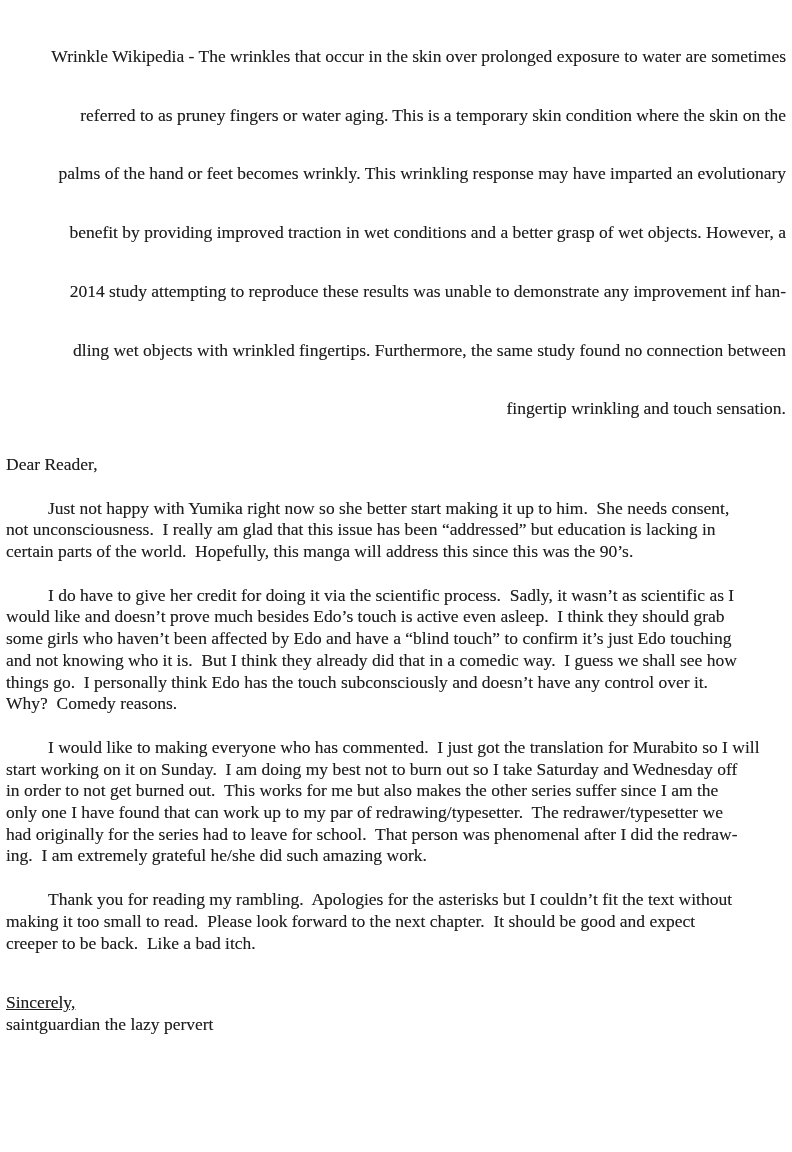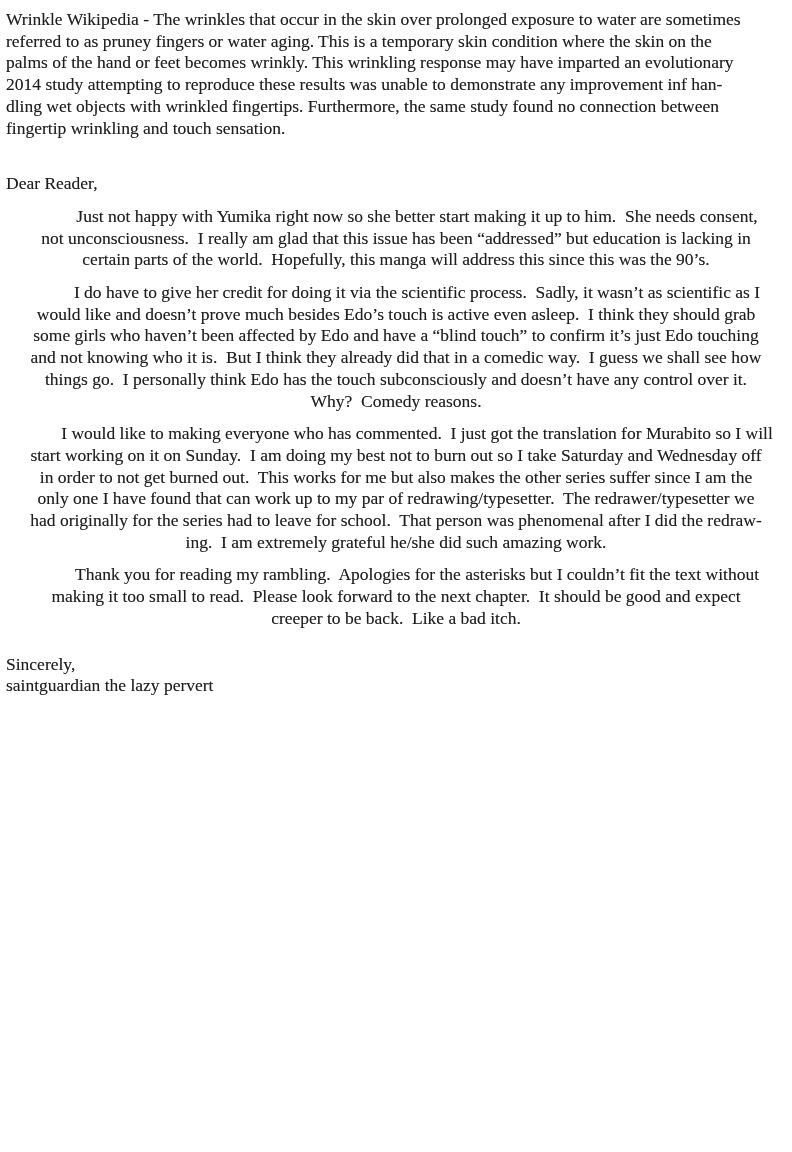--- a/index.html
+++ b/index.html
@@ -19,36 +19,37 @@
     padding: 9px 6px 0 6px;
     font-family: "Liberation Serif", "DejaVu Serif", serif;
     font-size: 17.5px;
     color: #1e1e1e;
     text-shadow: 0 0 0.6px rgba(30,30,30,0.45);
   }
   .line {
     white-space: pre;
     line-height: 21.7px;
   }
-  .center { text-align: left; }
+  .center { text-align: right; margin-top: 37px; }
   .indent { padding-left: 42px; }
   .salutation { margin-top: 34px; }
-  .para { margin-top: 11px; text-align: center; }
-  .closing { margin-top: 24px; }
+  .para { margin-top: 22px; }
+  .closing { margin-top: 38px; text-decoration: underline; }
   .signature { }
 </style>
 </head>
 <body>
 
 <div class="page">
 
   <div class="intro">
     <div class="line center">Wrinkle Wikipedia - The wrinkles that occur in the skin over prolonged exposure to water are sometimes</div>
     <div class="line center">referred to as pruney fingers or water aging. This is a temporary skin condition where the skin on the</div>
     <div class="line center">palms of the hand or feet becomes wrinkly. This wrinkling response may have imparted an evolutionary</div>
+    <div class="line center">benefit by providing improved traction in wet conditions and a better grasp of wet objects. However, a</div>
     <div class="line center">2014 study attempting to reproduce these results was unable to demonstrate any improvement inf han-</div>
     <div class="line center">dling wet objects with wrinkled fingertips. Furthermore, the same study found no connection between</div>
     <div class="line center">fingertip wrinkling and touch sensation.</div>
   </div>
 
   <div class="line salutation">Dear Reader,</div>
 
   <div class="para">
     <div class="line indent">Just not happy with Yumika right now so she better start making it up to him.  She needs consent,</div>
     <div class="line">not unconsciousness.  I really am glad that this issue has been “addressed” but education is lacking in</div>

